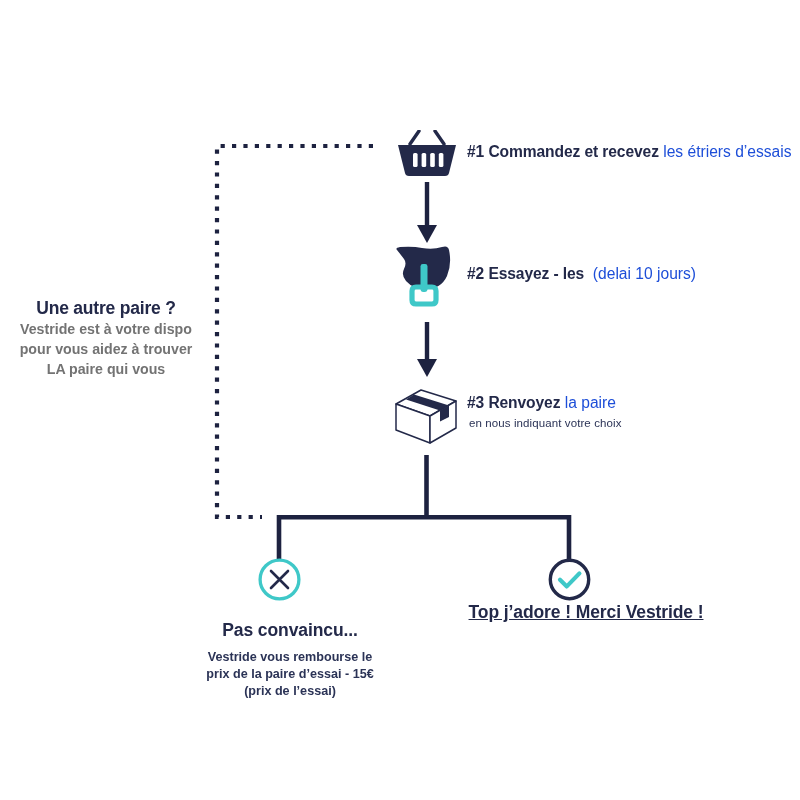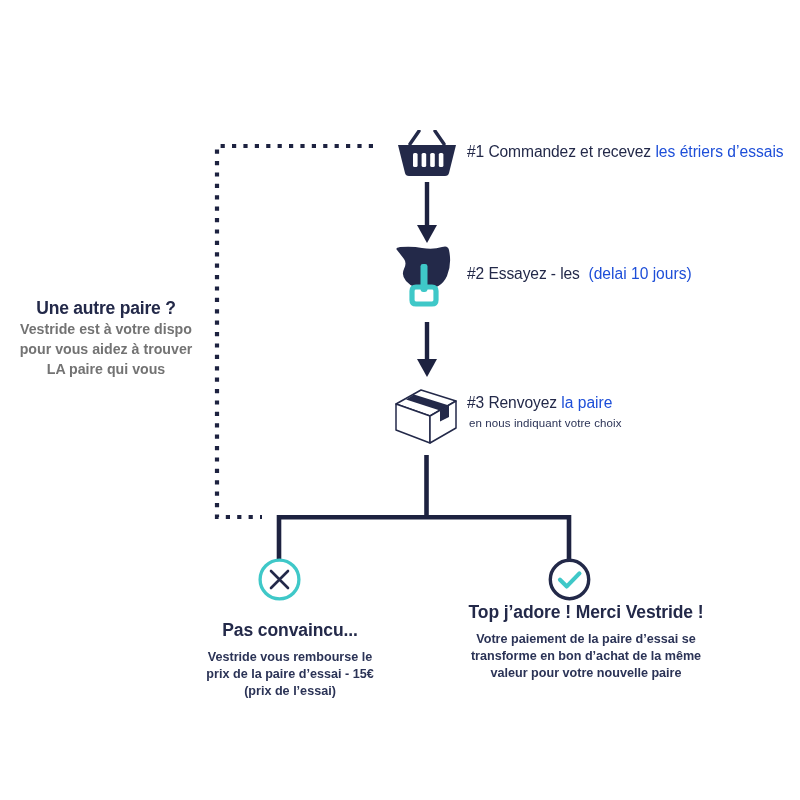--- a/index.html
+++ b/index.html
@@ -28,21 +28,21 @@
     height: 800px;
     pointer-events: none;
   }
   
   .step-line {
     position: absolute;
     white-space: nowrap;
     line-height: 1.1;
   }
   .step-bold {
-    font-weight: normal;
+    font-weight: bold;
     color: #232949;
     letter-spacing: -0.1px;
     text-align: right;
   }
   .step-reg {
     font-weight: normal;
     color: #1d4ed8;
   }
   .step-sub {
     position: absolute;
@@ -85,21 +85,21 @@
     letter-spacing: -0.1px;
   }
   .outcome-body {
     font-weight: 600;
     color: #2b3356;
     line-height: 1.36;
   }
   #outcome-left  { left: 180px; top: 602px; width: 220px; }
   #outcome-right { left: 440px; top: 602px; width: 292px; }
   #outcome-left  .outcome-title { font-size: 17.5px; margin-bottom: 8px; margin-top: 18px; }
-  #outcome-right .outcome-title { font-size: 17.5px; margin-bottom: 8px; }
+  #outcome-right .outcome-title { font-size: 17.5px; margin-bottom: 21px; text-decoration: underline; }
   #outcome-left  .outcome-body  { font-size: 12.6px; }
   #outcome-right .outcome-body  { font-size: 12.6px; }
 
   
   .icon-holder { position: absolute; }
 </style>
 </head>
 <body>
 
 <div id="canvas">
@@ -198,20 +198,15 @@
 
   <div class="icon-holder" style="left:547px; top:557px;">
     <svg width="45" height="45" viewBox="0 0 45 45" aria-hidden="true">
       <circle cx="22.5" cy="22.5" r="19.2" fill="none" stroke="#232949" stroke-width="3.4"></circle>
       <path d="M13 22.8 L19.8 29.4 L32.4 16.4" fill="none" stroke="#3fc8c8" stroke-width="4.2" stroke-linecap="round" stroke-linejoin="round"></path>
     </svg>
   </div>
 
   <div class="outcome" id="outcome-right">
     <div class="outcome-title">Top j’adore ! Merci Vestride !</div>
-    <div class="outcome-body">
-      <div>Votre paiement de la paire d’essai se</div>
-      <div>transforme en bon d’achat de la même</div>
-      <div>valeur pour votre nouvelle paire</div>
-    </div>
   </div>
 
 </div>
 
 </body></html>

